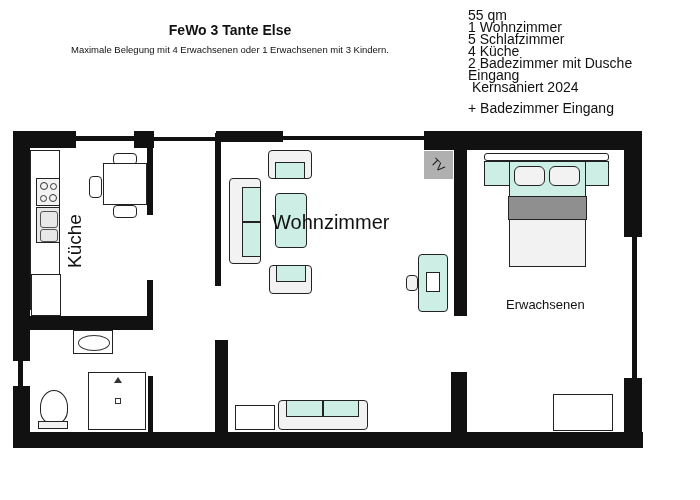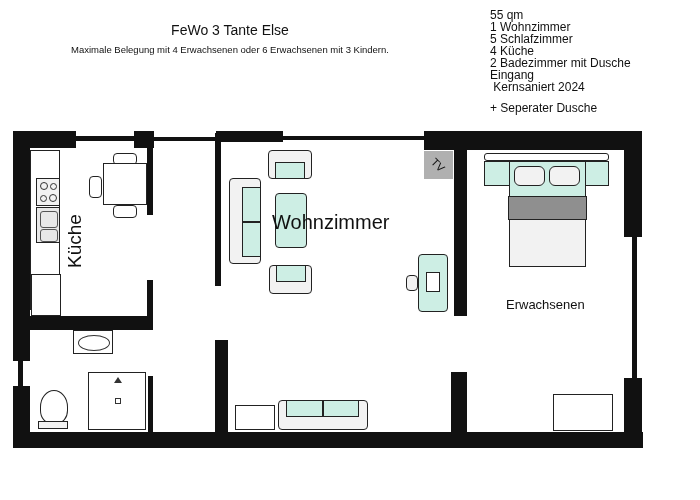--- a/index.html
+++ b/index.html
@@ -1,48 +1,48 @@
 <!DOCTYPE html>
 <html><head>
 <meta charset="utf-8">
 <style>
   html, body { margin:0; padding:0; background:#ffffff; }
   body { width:700px; height:500px; position:relative; overflow:hidden; font-family:"Liberation Sans", sans-serif; color:#111; }
   .abs { position:absolute; }
-  .title { left:0; top:22px; width:460px; text-align:center; font-size:14px; font-weight:normal; }
+  .title { left:0; top:22px; width:460px; text-align:center; font-size:14px; font-weight:bold; }
   .subtitle { left:0; top:44px; width:460px; text-align:center; font-size:9.5px; }
-  .info { left:468px; top:9px; font-size:12px; line-height:12px;margin-left:22px; }
+  .info { left:468px; top:9px; font-size:14px; line-height:12px; }
   .info div { white-space:pre; }
   .info .gap { height:9px; }
   .wall { position:absolute; background:#111; }
   .thin { position:absolute; background:#111; }
   .furn { position:absolute; box-sizing:border-box; border:1.5px solid #222; background:#fff; }
   .mint { background:#cdeee4; }
   .grey { background:#f2f2f2; }
   .room-label { position:absolute; color:#111; }
   .tv { position:absolute; left:424px; top:151px; width:29px; height:28px; background:#b0b0b0; font-size:11px; display:flex; align-items:center; justify-content:center; transform:none; }
   .tv span { display:inline-block; transform:rotate(45deg); }
   .r { border-radius:4px; }
 </style>
 </head>
 <body>
 
 <div class="abs title">FeWo 3 Tante Else</div>
-<div class="abs subtitle">Maximale Belegung mit 4 Erwachsenen oder 6 Erwachsenen mit 3 Kindern.</div>
+<div class="abs subtitle">Maximale Belegung mit 4 Erwachsenen oder 1 Erwachsenen mit 3 Kindern.</div>
 
 <div class="abs info">
   <div>55 qm</div>
   <div>1 Wohnzimmer</div>
   <div>5 Schlafzimmer</div>
   <div>4 Küche</div>
   <div>2 Badezimmer mit Dusche</div>
   <div>Eingang</div>
   <div> Kernsaniert 2024</div>
   <div class="gap"></div>
-  <div>+ Seperater Dusche</div>
+  <div>+ Badezimmer Eingang</div>
 </div>
 
 <div>
 
   <div class="wall" style="left:13px;top:131px;width:63px;height:17px;"></div>
   <div class="thin" style="left:76px;top:136px;width:58px;height:5px;"></div>
   <div class="wall" style="left:134px;top:131px;width:20px;height:17px;"></div>
   <div class="thin" style="left:154px;top:137px;width:62px;height:4px;"></div>
   <div class="wall" style="left:216px;top:131px;width:67px;height:11px;"></div>
   <div class="thin" style="left:283px;top:136px;width:141px;height:4px;"></div>

